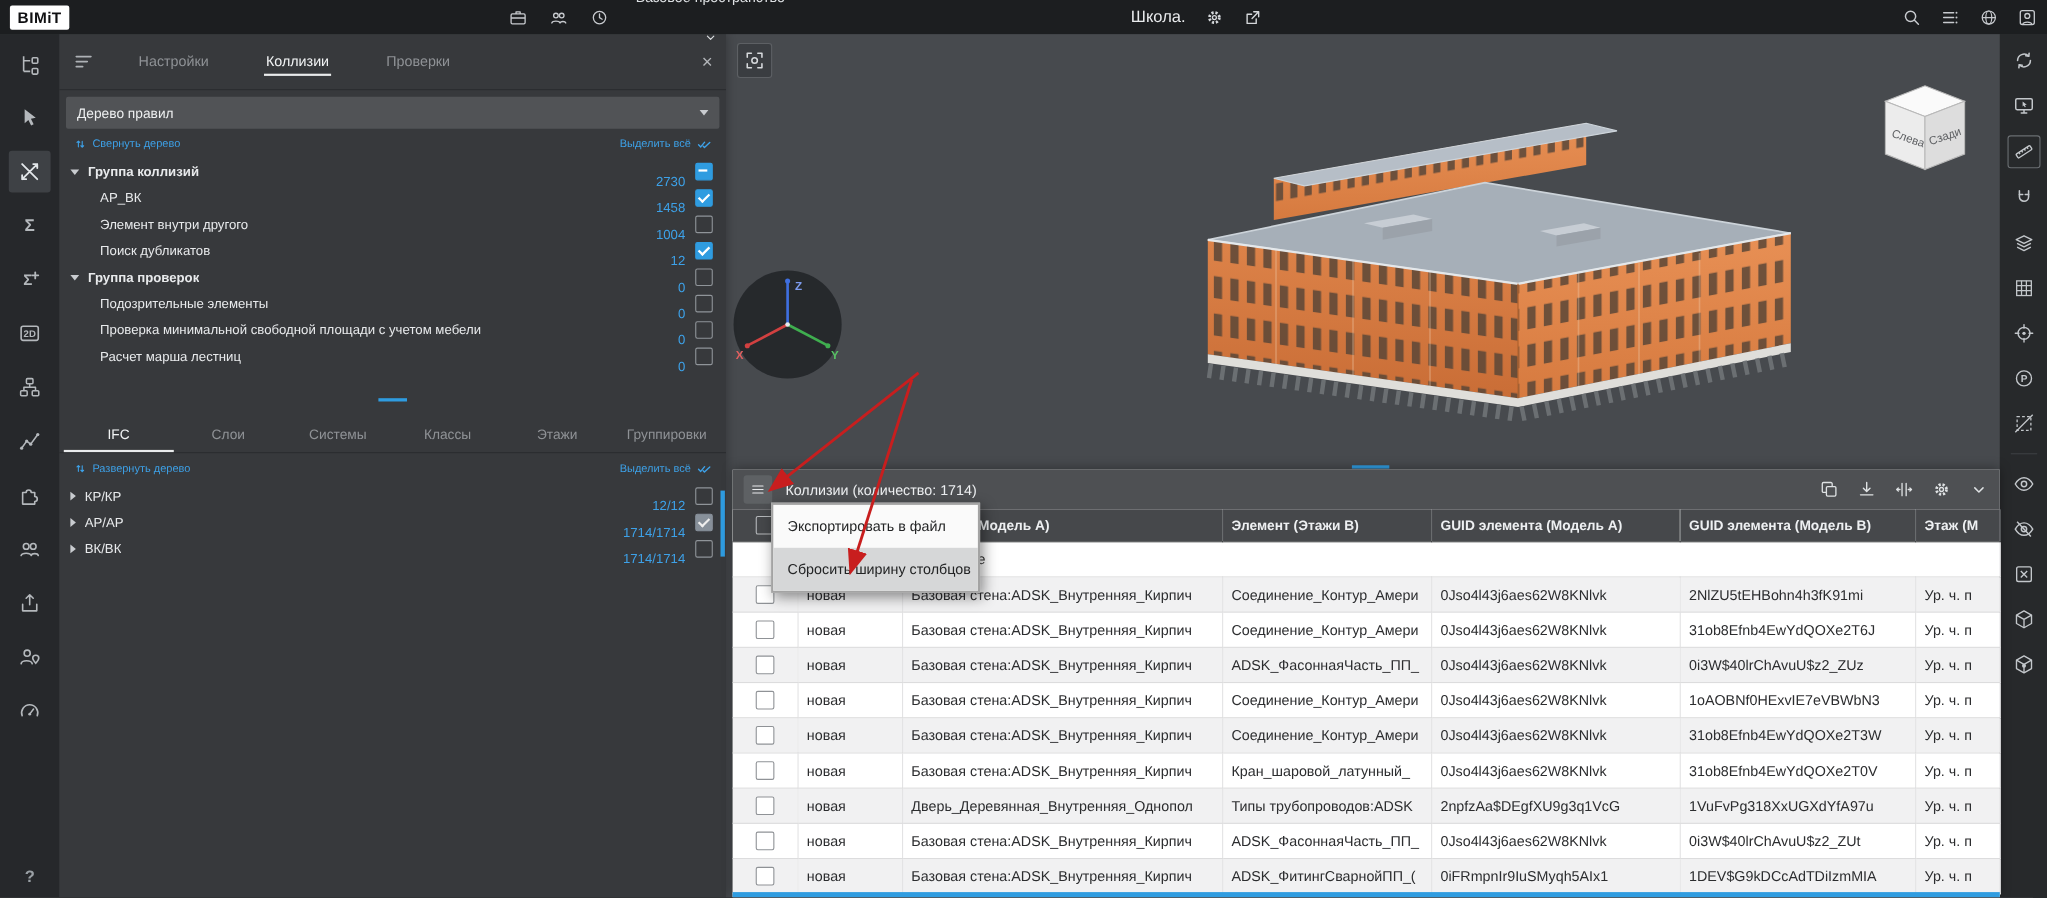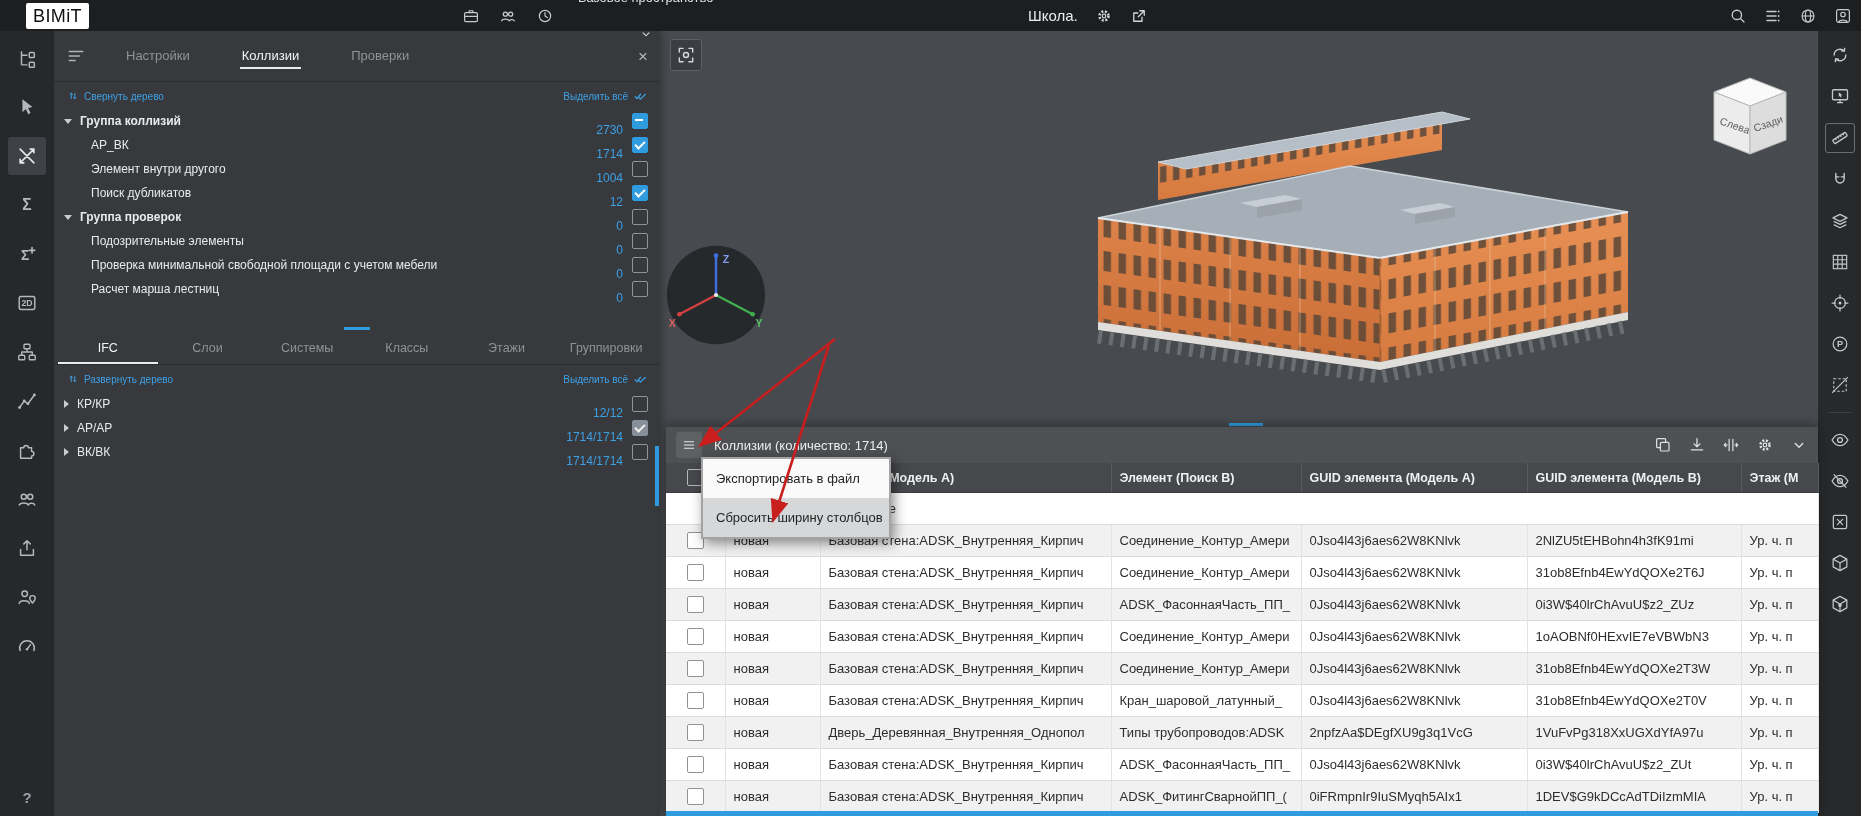--- a/index.html
+++ b/index.html
@@ -7,21 +7,21 @@
        font-family:"Liberation Sans",sans-serif;font-size:13px;color:#e4e6e8;}
   .ic{display:inline-block;vertical-align:middle;}
   svg.ic{width:20px;height:20px;}
   svg.ic18{width:18px;height:18px;}
   svg.ic22{width:22px;height:22px;}
   svg.ic14{width:14px;height:14px;}
   svg.ic12{width:12px;height:12px;}
 
   
   .topbar{position:absolute;left:0;top:0;right:0;height:31px;background:#1c1e20;display:flex;align-items:center;z-index:75;}
-  .logo{margin-left:26px;background:#ffffff;color:#101012;font-weight:400;font-size:18px;line-height:1;padding:4px 7px;border-radius:2px;letter-spacing:.4px;}
+  .logo{margin-left:9px;background:#ffffff;color:#101012;font-weight:700;font-size:14px;line-height:1;padding:4px 7px;border-radius:2px;letter-spacing:.4px;}
   .tb-left{position:absolute;left:462px;display:flex;align-items:center;gap:19px;color:#c7cace;}
   .tb-dd{position:absolute;left:578px;display:flex;align-items:center;gap:22px;color:#dde0e3;cursor:default;flex-direction:column;}
   .tb-dd .lbl{font-size:13px;}
   .tb-center{position:absolute;left:1028px;display:flex;align-items:center;gap:17px;color:#d5d8db;}
   .tb-center .title{font-size:15px;color:#e9ebed;}
   .tb-right{position:absolute;right:9px;display:flex;align-items:center;gap:17px;color:#c7cace;}
 
   
   .left-rail{position:absolute;left:0;top:31px;bottom:0;width:54px;background:#26282b;z-index:46;
              display:flex;flex-direction:column;align-items:center;padding-top:8px;gap:11px;}
@@ -55,21 +55,21 @@
   .bold{font-weight:bold;text-align:right;}
   .tcount{margin-left:auto;color:#3da1e8;font-size:12px;flex:none;padding-left:8px;margin-top:17px;}
   .cb{width:14px;height:14px;border:1px solid #8f9499;border-radius:2px;margin-left:9px;position:relative;flex:none;background:transparent;}
   .cb.on{background:#2f9ce0;border-color:#2f9ce0;}
   .cb.on::after{content:"";position:absolute;left:4px;top:1px;width:4px;height:8px;border:solid #fff;border-width:0 2px 2px 0;transform:rotate(45deg);}
   .cb.ongrey{background:#87909a;border-color:#87909a;}
   .cb.ongrey::after{content:"";position:absolute;left:4px;top:1px;width:4px;height:8px;border:solid #eee;border-width:0 2px 2px 0;transform:rotate(45deg);}
   .cb.ind{background:#2f9ce0;border-color:#2f9ce0;}
   .cb.ind::after{content:"";position:absolute;left:2px;top:5px;width:8px;height:2px;background:#fff;}
   .hdash{width:26px;height:3px;background:#2f9ce0;margin:26px auto 2px auto;flex:none;}
-  .ctabs{display:flex;margin-top:2px;height:30px;align-items:stretch;border-bottom:1px solid #2b2d2f;padding:0 4px;flex:none;}
+  .ctabs{display:flex;margin-top:14px;height:30px;align-items:stretch;border-bottom:1px solid #2b2d2f;padding:0 4px;flex:none;}
   .ctab{flex:1;display:flex;align-items:center;justify-content:center;color:#8f9296;font-size:12.5px;border-bottom:2px solid transparent;}
   .ctab.active{color:#f1f3f4;border-color:#e9ebec;}
   .vthumb{position:absolute;right:1px;top:415px;width:4px;height:60px;background:#2f9ce0;}
 
   
   .viewport{position:absolute;left:660px;top:31px;right:43px;bottom:0;background:#474a4e;overflow:hidden;}
   .focus-btn{position:absolute;left:10px;top:8px;width:30px;height:30px;background:#3a3d41;border:1px solid #5d6064;
              border-radius:3px;display:flex;align-items:center;justify-content:center;color:#d6d9dc;}
   .building{position:absolute;left:380px;top:69px;width:620px;height:300px;}
   .gizmo{position:absolute;left:3px;top:211px;width:106px;height:106px;}
@@ -509,20 +509,24 @@
     <div class="ptabs">
       <svg class="ic pmenu">
           <use href="#s-menu-steps"></use>
         </svg>
       <div class="ptab">Настройки</div>
       <div class="ptab active">Коллизии</div>
       <div class="ptab">Проверки</div>
       <div class="pclose">×</div>
     </div>
 
+    <div class="sect-hdr">
+      <span>Дерево правил</span>
+      <span class="tri tri-down"></span>
+    </div>
     <div class="links-row">
       <span class="tlink">
         <svg class="ic ic12">
             <use href="#s-updown"></use>
           </svg>
         <span>Свернуть дерево</span>
       </span>
       <span class="tlink right">
         <span>Выделить всё</span>
         <svg class="ic ic14">
@@ -532,21 +536,21 @@
     </div>
     <div class="tree">
       <div class="trow lvl0">
         <span class="tri tri-down"></span>
         <span class="tlbl bold">Группа коллизий</span>
         <span class="tcount">2730</span>
         <span class="cb ind"></span>
       </div>
       <div class="trow lvl1">
         <span class="tlbl">АР_ВК</span>
-        <span class="tcount">1714</span>
+        <span class="tcount">1458</span>
         <span class="cb on"></span>
       </div>
       <div class="trow lvl1">
         <span class="tlbl">Элемент внутри другого</span>
         <span class="tcount">1004</span>
         <span class="cb"></span>
       </div>
       <div class="trow lvl1">
         <span class="tlbl">Поиск дубликатов</span>
         <span class="tcount">12</span>
@@ -807,21 +811,21 @@
           <col style="width:190px">
           <col style="width:226px">
           <col style="width:214px">
           <col style="width:77px">
       </colgroup>
       <thead>
         <tr>
           <th class="c-check"><span class="cb-lite hdr"></span></th>
           <th></th>
           <th>Элемент (Модель A)</th>
-          <th>Элемент (Поиск B)</th>
+          <th>Элемент (Этажи B)</th>
           <th>GUID элемента (Модель A)</th>
           <th>GUID элемента (Модель B)</th>
           <th>Этаж (М</th>
         </tr>
       </thead>
       <tbody>
         <tr class="group-row">
           <td colspan="7">новые</td>
         </tr>
         <tr class="odd">

